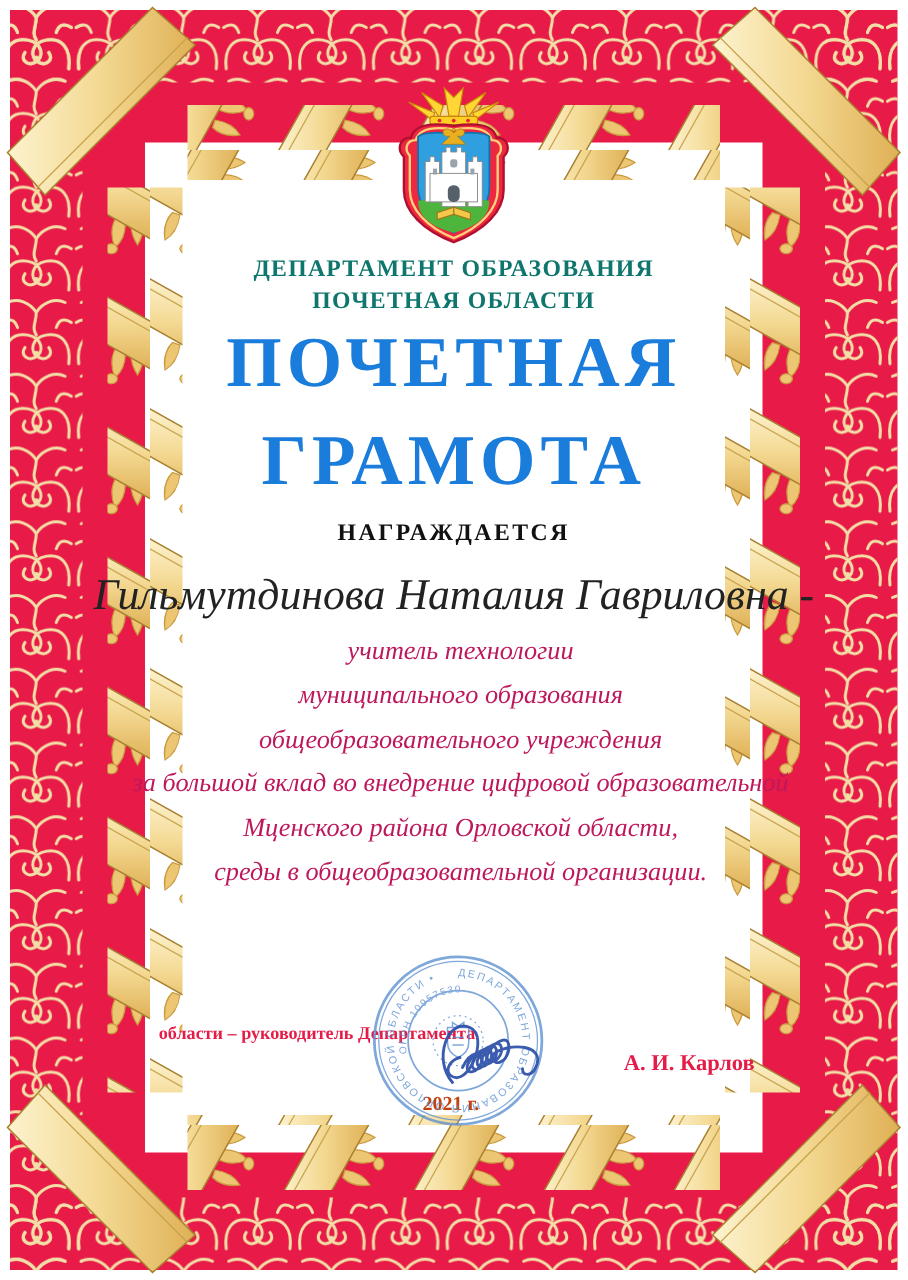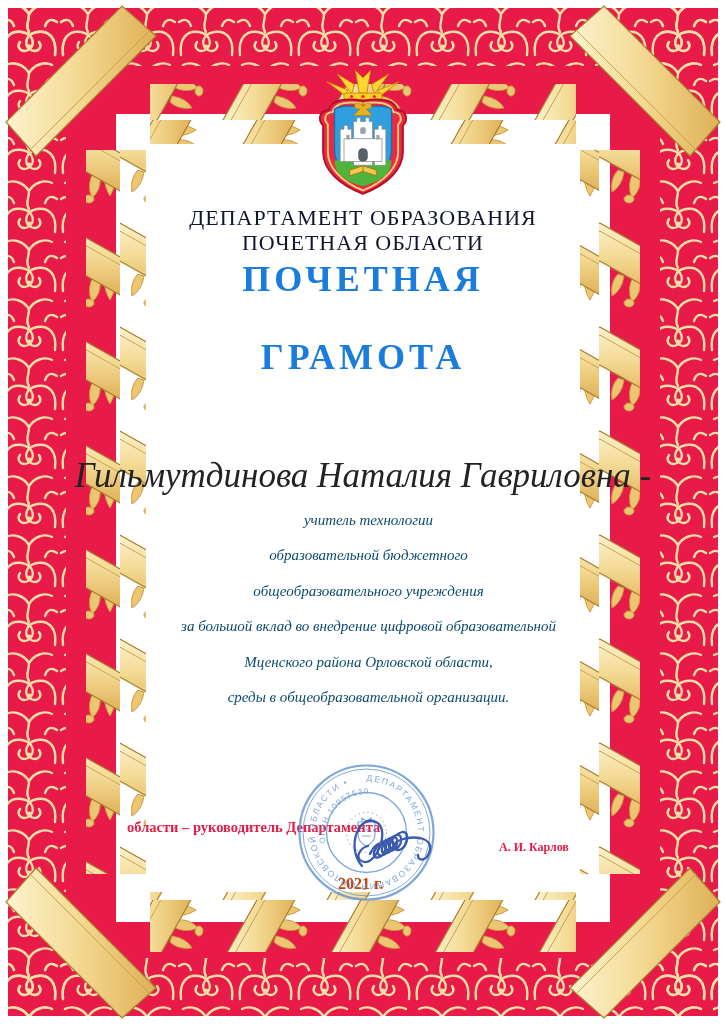--- a/index.html
+++ b/index.html
@@ -1,27 +1,27 @@
 <!DOCTYPE html>
 <html><head>
 <meta charset="utf-8">
 <style>
   html,body{margin:0;padding:0;background:#ffffff;}
   .page{position:relative;width:726px;height:1024px;background:#ffffff;overflow:hidden;
         font-family:"Liberation Serif",serif;}
   .abs{position:absolute;}
   .ctr{left:0;right:0;text-align:center;}
-  .dept-line{color:#0f172a;font-weight:normal;font-size:22px;letter-spacing:1px;}
-  .big-title{color:#1a7cdb;font-weight:bold;font-size:36px;letter-spacing:4px;}
+  .dept-line{color:#0f766e;font-weight:bold;font-size:19px;letter-spacing:1px;}
+  .big-title{color:#1a7cdb;font-weight:bold;font-size:57px;letter-spacing:4px;}
   .awarded{color:#111;font-weight:bold;font-size:19px;letter-spacing:2px;}
   .name{color:#222;font-style:italic;font-size:35px;white-space:nowrap;}
-  .body-lines{color:#0c4a6e;font-style:italic;font-size:15px;line-height:35.4px;white-space:nowrap;padding-left:11px;}
+  .body-lines{color:#be185d;font-style:italic;font-size:21px;line-height:35.4px;white-space:nowrap;padding-left:11px;}
   .officials{color:#e41c47;font-weight:bold;font-size:14.5px;line-height:20px;}
   .year{color:#c2410c;font-weight:bold;font-size:16px;}
-  .signer{color:#e41c47;font-weight:bold;font-size:12px;}
+  .signer{color:#e41c47;font-weight:bold;font-size:18px;}
 </style>
 </head>
 <body>
 
 <div class="page">
 
   <svg class="abs" style="left:0;top:0" width="726" height="1024" aria-hidden="true">
     <defs>
       <pattern id="scroll" width="59" height="59" patternUnits="userSpaceOnUse">
         <g stroke="#f2dea6" fill="none" stroke-width="2.4" stroke-linecap="round">
@@ -125,26 +125,27 @@
       <path d="M60,102.5 L60,108.5" fill="none"></path>
     </g>
   </svg>
 
   <div class="abs ctr dept-line" style="top:205px">ДЕПАРТАМЕНТ ОБРАЗОВАНИЯ</div>
   <div class="abs ctr dept-line" style="top:230px">ПОЧЕТНАЯ ОБЛАСТИ</div>
 
   <div class="abs ctr big-title" style="top:258px">ПОЧЕТНАЯ</div>
   <div class="abs ctr big-title" style="top:336px">ГРАМОТА</div>
 
+  <div class="abs ctr awarded" style="top:416px">НАГРАЖДАЕТСЯ</div>
 
   <div class="abs ctr name" style="top:456px">Гильмутдинова Наталия Гавриловна -</div>
 
   <div class="abs ctr body-lines" style="top:503px">
     <div>учитель технологии</div>
-    <div>образовательной бюджетного</div>
+    <div>муниципального образования</div>
     <div>общеобразовательного учреждения</div>
     <div>за большой вклад во внедрение цифровой образовательной</div>
     <div>Мценского района Орловской области,</div>
     <div>среды  в общеобразовательной организации.</div>
   </div>
 
   <div class="abs officials" style="left:127px;top:817px;width:300px">
     <div>области – руководитель Департамента</div>
   </div>
 

